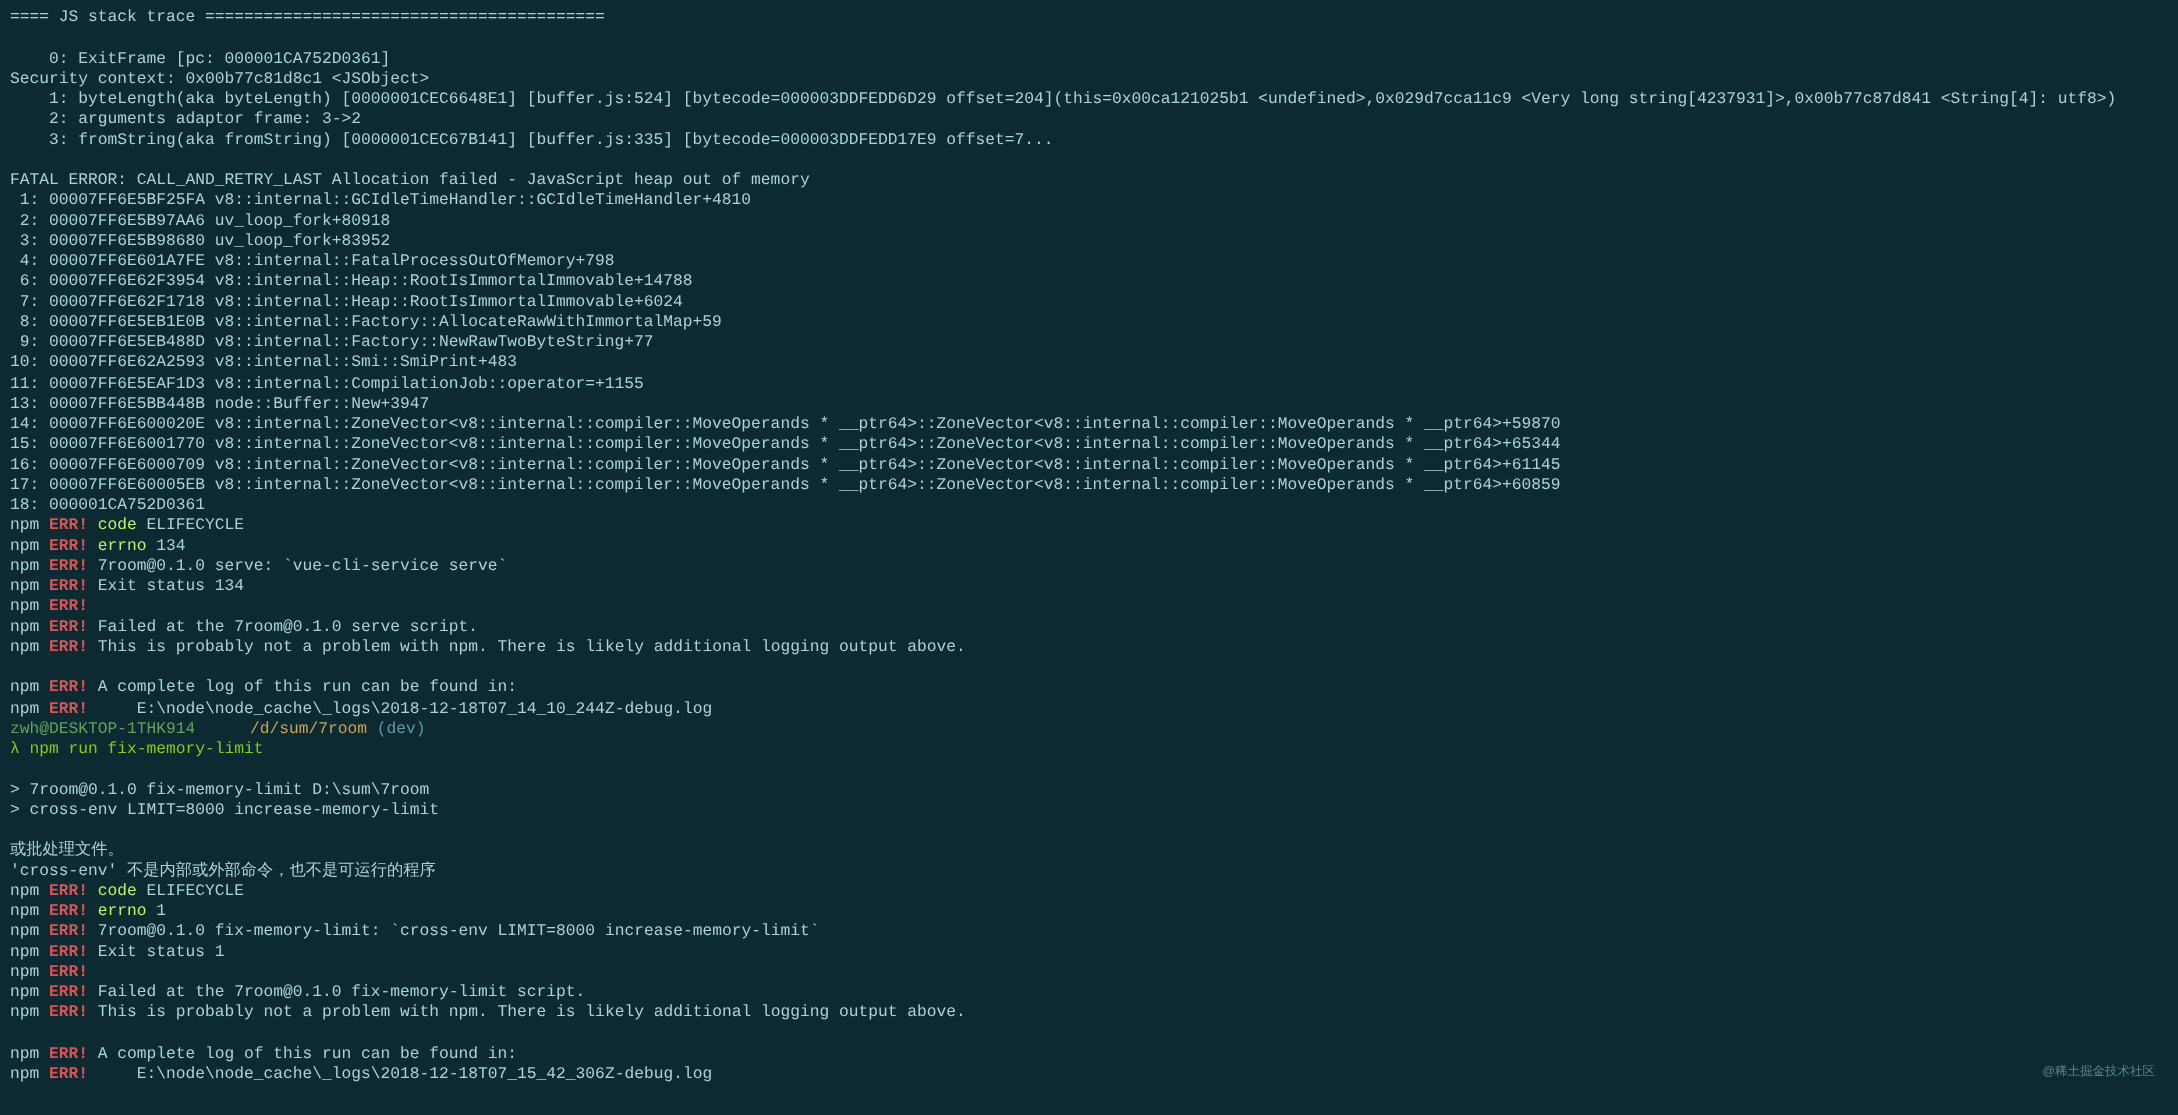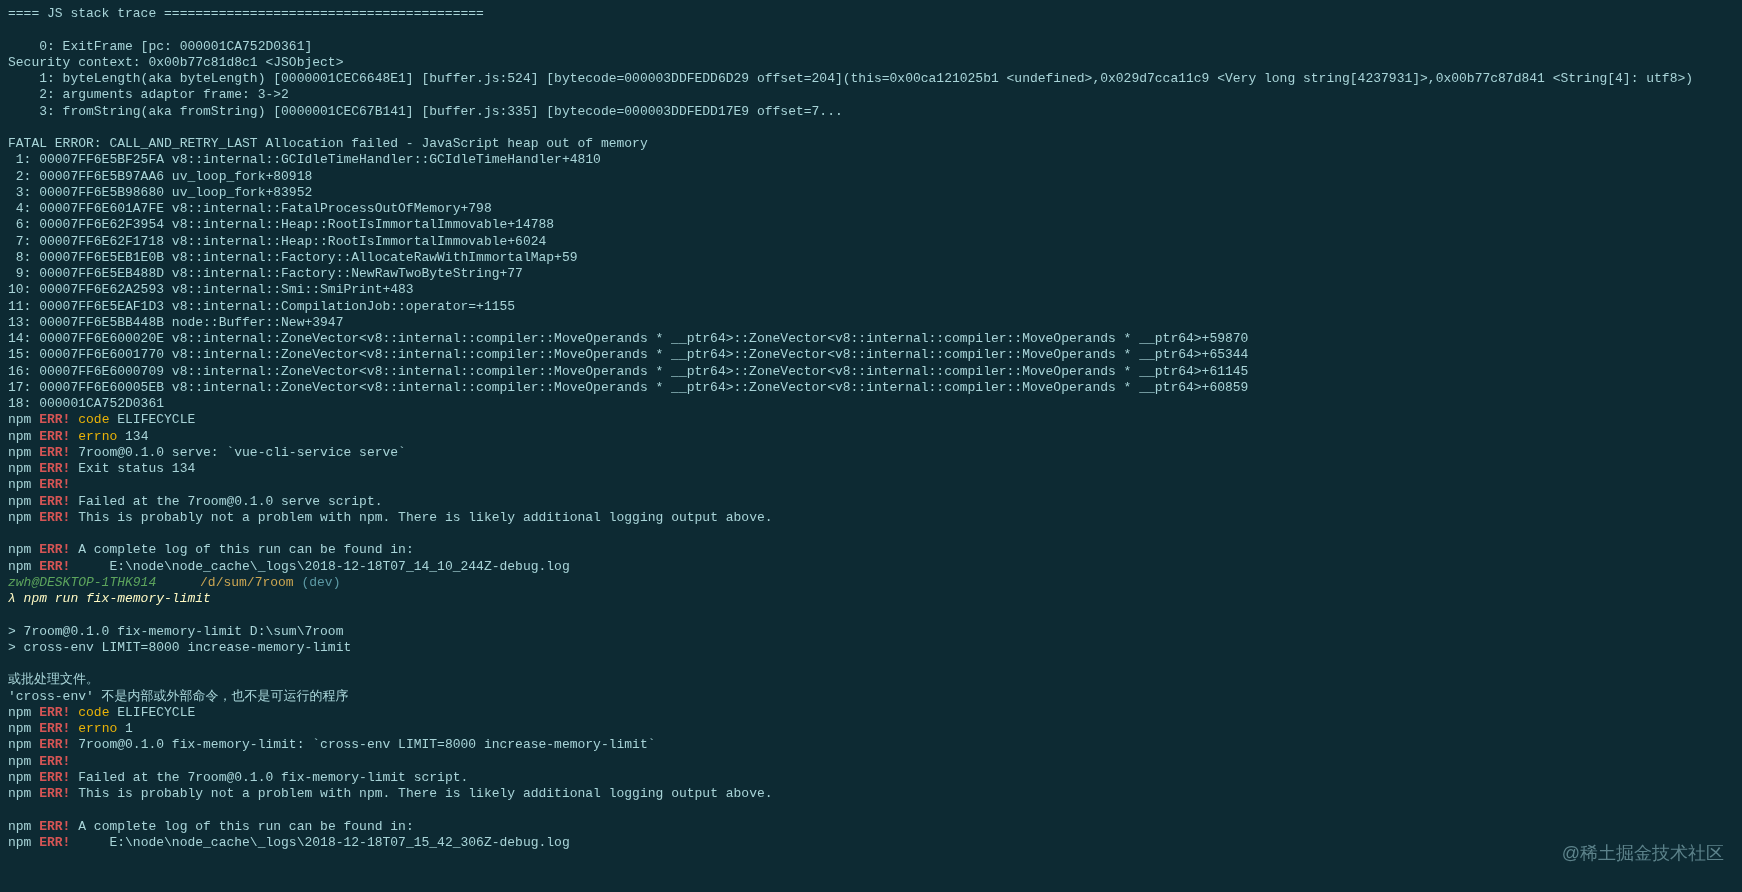--- a/index.html
+++ b/index.html
@@ -12,32 +12,32 @@
     padding: 6px 8px;
     white-space: nowrap;
     overflow: hidden;
     width: 1742px;
     height: 892px;
     position: relative;
   }
   .line { white-space: pre; }
   .npm { color: #a8d4d8; }
   .err { color: #d65555; font-weight: bold; }
-  .code { color: #eab308; }
-  .prompt-user { color: #5da55d; font-style: italic; }
+  .code { color: #bef264; }
+  .prompt-user { color: #5da55d; }
   .prompt-path { color: #caa552; padding-left: 36px; }
   .prompt-branch { color: #5d9aa5; }
-  .lambda { color: #fef9c3; font-style: italic; }
+  .lambda { color: #84cc16; }
   .watermark {
     position: absolute;
     right: 18px;
     bottom: 28px;
     color: #6a929a;
     font-family: sans-serif;
-    font-size: 18px;
+    font-size: 10px;
     opacity: 0.85;
   }
 </style>
 </head>
 <body>
 
 <div id="terminal">
     <div class="line">==== JS stack trace =========================================</div>
     <div class="line">&nbsp;</div>
     <div class="line">    0: ExitFrame [pc: 000001CA752D0361]</div>
@@ -77,20 +77,21 @@
     <div class="line"><span class="lambda">λ npm run fix-memory-limit</span></div>
     <div class="line">&nbsp;</div>
     <div class="line">&gt; 7room@0.1.0 fix-memory-limit D:\sum\7room</div>
     <div class="line">&gt; cross-env LIMIT=8000 increase-memory-limit</div>
     <div class="line">&nbsp;</div>
     <div class="line">或批处理文件。</div>
     <div class="line">'cross-env' 不是内部或外部命令，也不是可运行的程序</div>
     <div class="line"><span class="npm">npm </span><span class="err">ERR! </span><span class="code">code</span> ELIFECYCLE</div>
     <div class="line"><span class="npm">npm </span><span class="err">ERR! </span><span class="code">errno</span> 1</div>
     <div class="line"><span class="npm">npm </span><span class="err">ERR! </span>7room@0.1.0 fix-memory-limit: `cross-env LIMIT=8000 increase-memory-limit`</div>
+    <div class="line"><span class="npm">npm </span><span class="err">ERR! </span>Exit status 1</div>
     <div class="line"><span class="npm">npm </span><span class="err">ERR! </span></div>
     <div class="line"><span class="npm">npm </span><span class="err">ERR! </span>Failed at the 7room@0.1.0 fix-memory-limit script.</div>
     <div class="line"><span class="npm">npm </span><span class="err">ERR! </span>This is probably not a problem with npm. There is likely additional logging output above.</div>
     <div class="line">&nbsp;</div>
     <div class="line"><span class="npm">npm </span><span class="err">ERR! </span>A complete log of this run can be found in:</div>
     <div class="line"><span class="npm">npm </span><span class="err">ERR! </span>    E:\node\node_cache\_logs\2018-12-18T07_15_42_306Z-debug.log</div>
   </div>
 <div class="watermark">@稀土掘金技术社区</div>
 
 </body></html>

